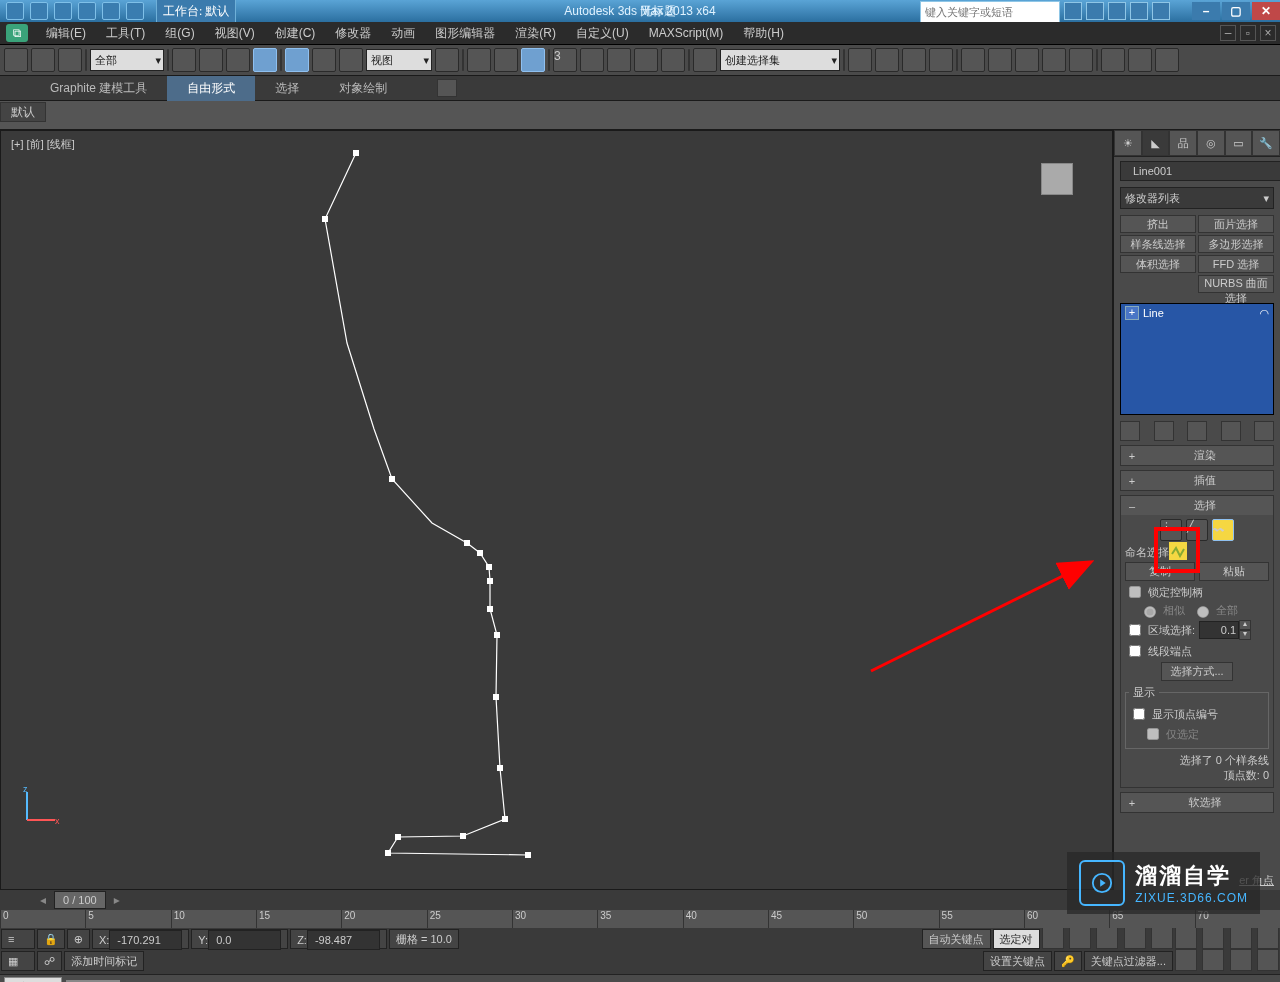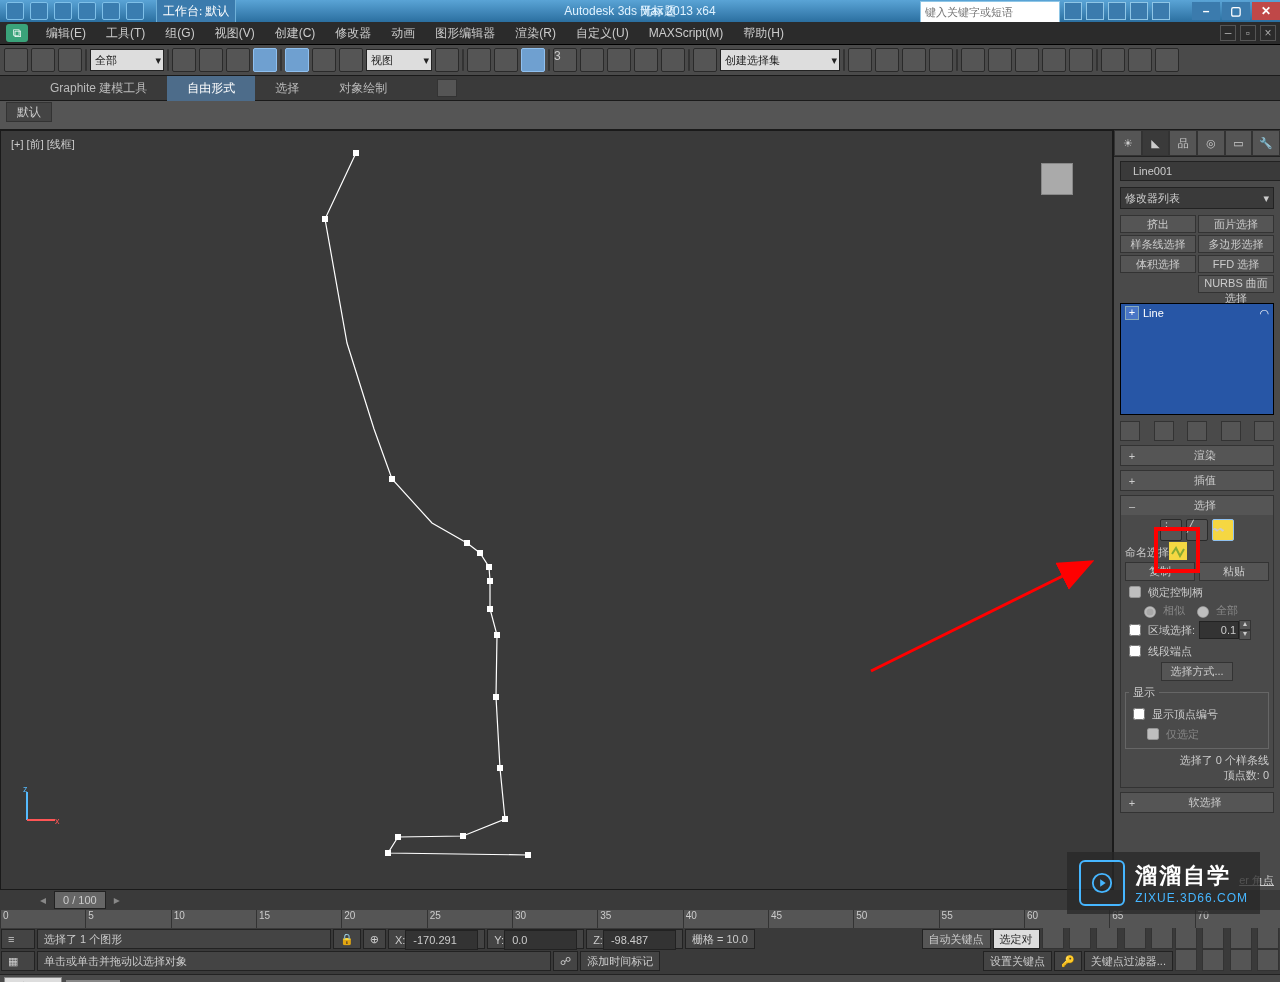--- a/index.html
+++ b/index.html
@@ -24,21 +24,21 @@
   .toolbar{height:30px;background:#4a4a4a;border-bottom:1px solid #1a1a1a;display:flex;align-items:center;padding:0 4px;gap:3px;}
   .tb{width:22px;height:22px;background:#555;border:1px solid #2a2a2a;border-radius:2px;}
   .tb.on{background:#6fa0d0;border-color:#8fc0f0;}
   .tb.sep{width:2px;height:22px;background:#333;border:none;}
   .tb-select{height:20px;background:#ddd;color:#222;border:1px solid #222;padding:0 14px 0 4px;font-size:11px;line-height:20px;position:relative;}
   .tb-select::after{content:"▾";position:absolute;right:2px;}
   .ribbon{height:24px;background:#3a3a3a;border-bottom:1px solid #1a1a1a;display:flex;align-items:center;padding-left:30px;}
   .rtab{padding:4px 20px;color:#bbb;}
   .rtab.active{background:#4d6c8a;color:#fff;}
   .ribbon .rdrop{margin-left:30px;width:18px;height:16px;background:#555;border:1px solid #333;}
-  .ribbonsub{height:22px;background:#555;border-bottom:1px solid #1a1a1a;padding:3px 6px;}
+  .ribbonsub{height:22px;background:#555;border-bottom:1px solid #1a1a1a;padding:3px 0;}
   .ribbonsub span{padding:2px 10px;background:#444;border:1px solid #333;color:#ccc;}
   .main{display:flex;height:760px;}
   .viewport{flex:1;background:#3a3a3a;position:relative;border:1px solid #1a1a1a;display:flex;flex-direction:column;}
   .viewport .vlabel{position:absolute;top:6px;left:10px;color:#ccc;font-size:11px;}
   .viewcube{position:absolute;top:24px;right:30px;width:50px;height:50px;}
   .viewcube .cube{width:30px;height:30px;background:#aaa;border:1px solid #888;margin:8px auto;}
   .axis{position:absolute;left:20px;bottom:60px;}
   .axis svg{width:40px;height:40px;}
   .cmdpanel{width:166px;background:#4a4a4a;border-left:1px solid #1a1a1a;display:flex;flex-direction:column;font-size:11px;color:#ccc;}
   .cp-tabs{height:26px;display:flex;border-bottom:1px solid #222;}
@@ -411,21 +411,20 @@
     <span>55</span>
     <span>60</span>
     <span>65</span>
     <span>70</span>
   </div>
 </div>
 
 <div class="status">
   <div class="row">
     <span class="cell" style="width:20px">≡</span>
-    <span class="cell" style="flex:0 0 280px">选择了 1 个图形</span>
     <span class="cell">🔒</span>
     <span class="cell">⊕</span>
     <span class="cell">X:<input class="coord" value="-170.291" style=""></span>
     <span class="cell">Y:<input class="coord" value="0.0" style=""></span>
     <span class="cell">Z:<input class="coord" value="-98.487" style=""></span>
     <span class="cell">栅格 = 10.0</span>
     <span style="flex:1"></span>
     <span class="cell" style="background:#555">自动关键点</span>
     <span class="cell" style="background:#ddd;color:#222">选定对</span>
     <span class="playctrl">
@@ -437,21 +436,20 @@
     </span>
     <span class="playctrl">
       <span></span>
       <span></span>
       <span></span>
       <span></span>
     </span>
   </div>
   <div class="row">
     <span class="cell" style="width:20px">▦</span>
-    <span class="cell" style="flex:0 0 500px">单击或单击并拖动以选择对象</span>
     <span class="cell">☍</span>
     <span class="cell">添加时间标记</span>
     <span style="flex:1"></span>
     <span class="cell">设置关键点</span>
     <span class="cell">🔑</span>
     <span class="cell">关键点过滤器...</span>
     <span class="playctrl">
       <span></span>
       <span></span>
       <span></span>

